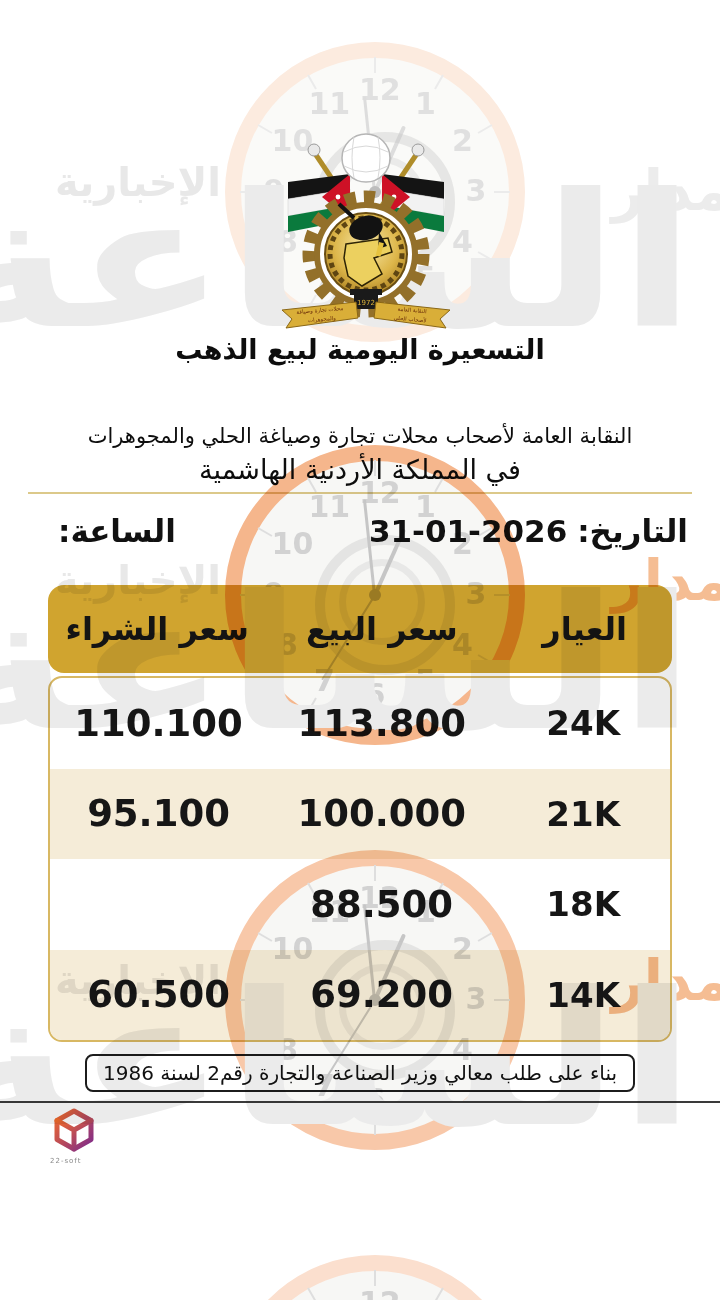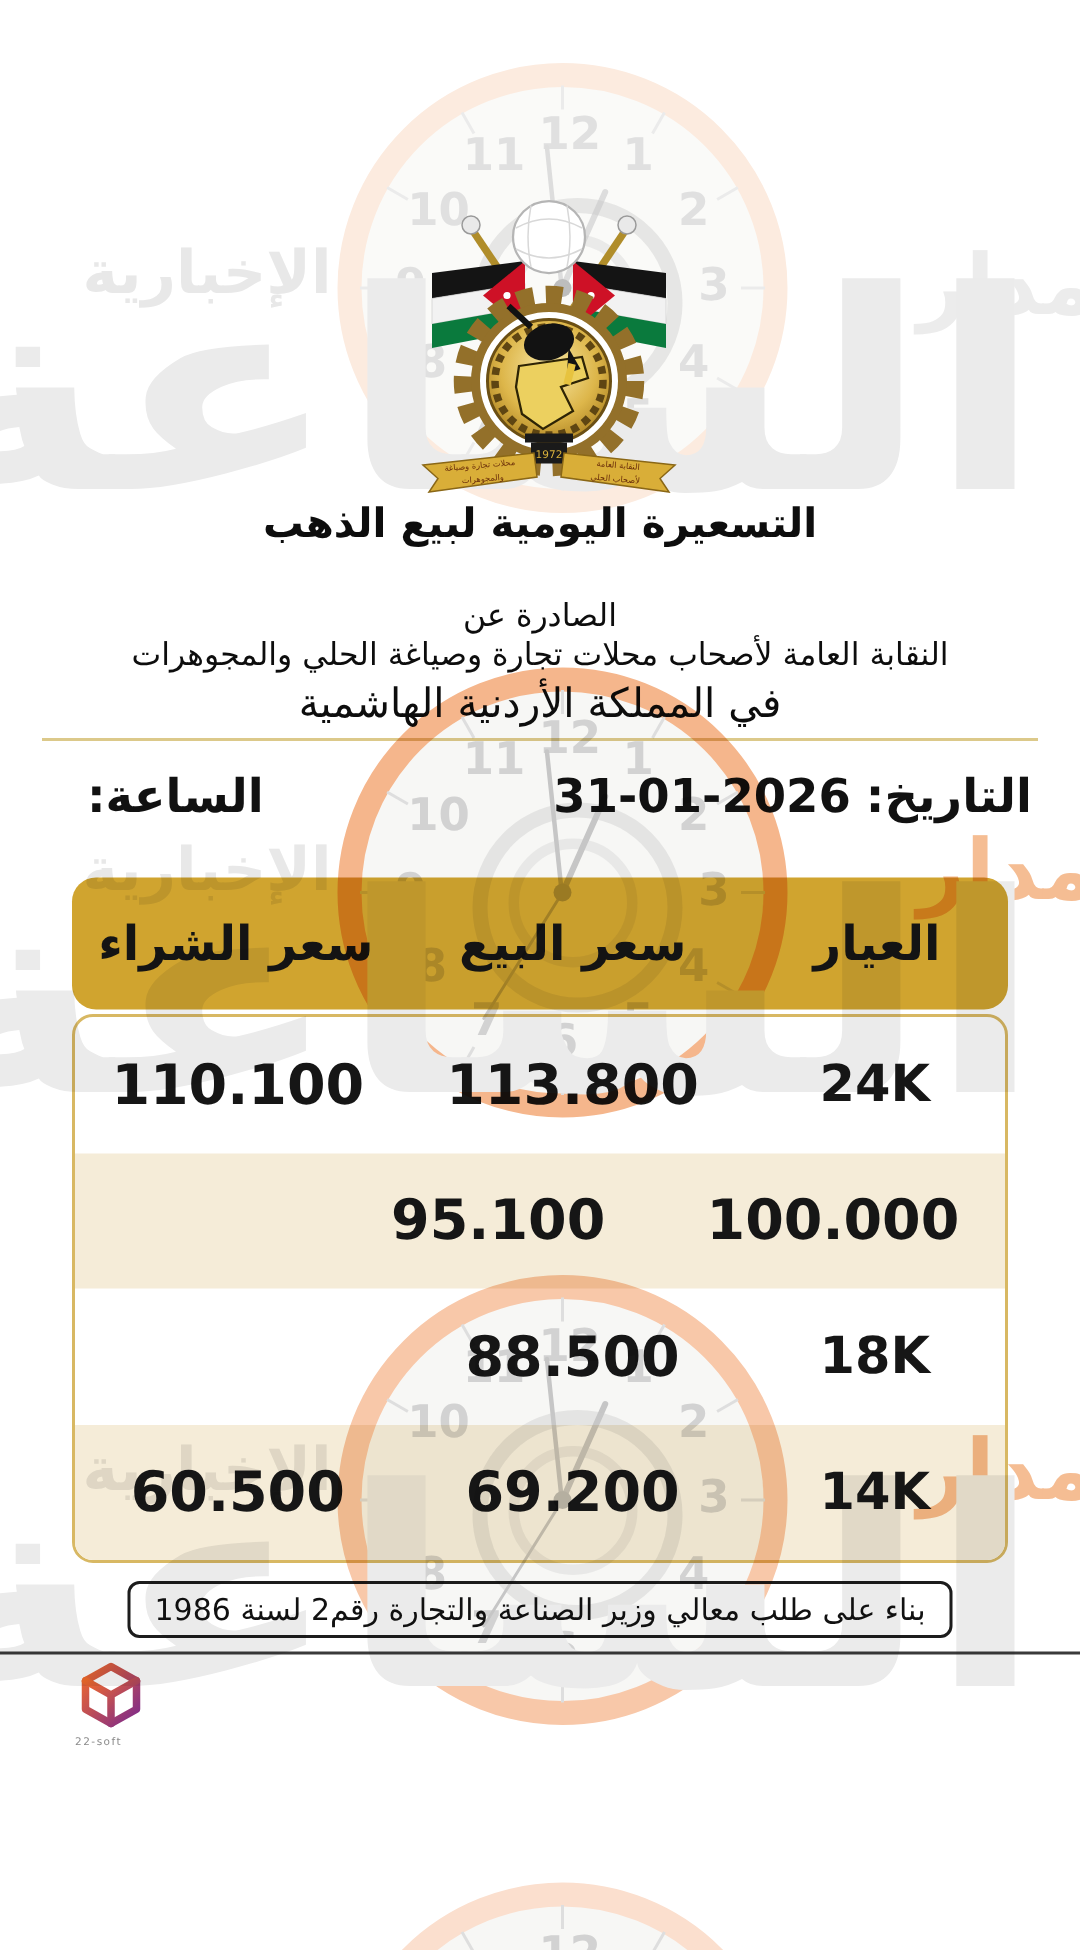--- a/index.html
+++ b/index.html
@@ -207,21 +207,20 @@
       <text x="46" y="197" font-size="5.5" fill="#6b2f0a" text-anchor="middle" transform="rotate(-5 46 197)">والمجوهرات</text>
     </g>
     <g>
       <path d="M174 186 L100 178 L98 194 L170 204 L164 195 Z" fill="#d9ae38" stroke="#8a6716" stroke-width="1"></path>
       <text x="136" y="188" font-size="5.5" fill="#6b2f0a" text-anchor="middle" transform="rotate(5 136 188)">النقابة العامة</text>
       <text x="134" y="197" font-size="5.5" fill="#6b2f0a" text-anchor="middle" transform="rotate(5 134 197)">لأصحاب الحلي</text>
     </g>
   </svg>
 
   <div class="ctext title">التسعيرة اليومية لبيع الذهب</div>
-  <div class="ctext issued">الصادرة عن</div>
   <div class="ctext issuer">النقابة العامة لأصحاب محلات تجارة وصياغة الحلي والمجوهرات</div>
   <div class="ctext country">في المملكة الأردنية الهاشمية</div>
   <div class="goldline"></div>
 
   <div class="daterow">
     <div class="dgroup">
       <span>التاريخ:</span>
       <span class="ltr">31-01-2026</span>
     </div>
     <div class="dgroup">
@@ -235,20 +234,21 @@
     <div class="cell-buy">سعر الشراء</div>
   </div>
 
   <div class="tbody">
     <div class="trow">
       <div class="cell-karat">24K</div>
       <div class="cell-sell">113.800</div>
       <div class="cell-buy">110.100</div>
     </div>
     <div class="trow beige">
+      <div class="cell-karat">21K</div>
       <div class="cell-sell">100.000</div>
       <div class="cell-buy">95.100</div>
     </div>
     <div class="trow">
       <div class="cell-karat">18K</div>
       <div class="cell-sell">88.500</div>
     </div>
     <div class="trow beige">
       <div class="cell-karat">14K</div>
       <div class="cell-sell">69.200</div>

